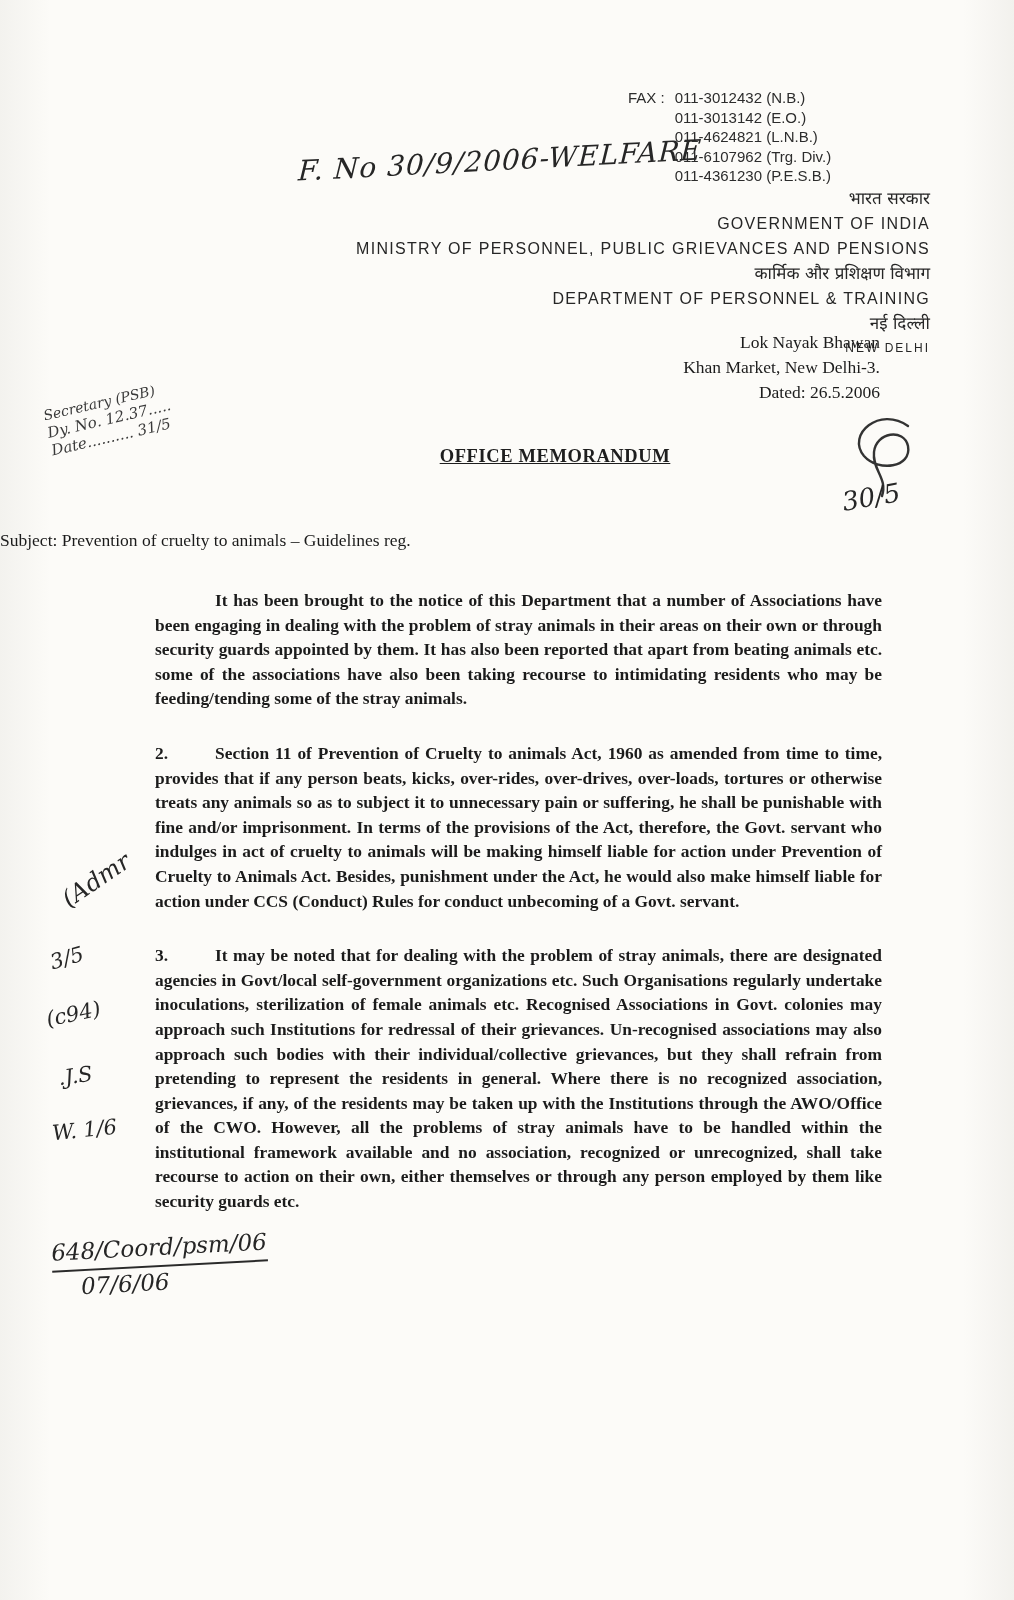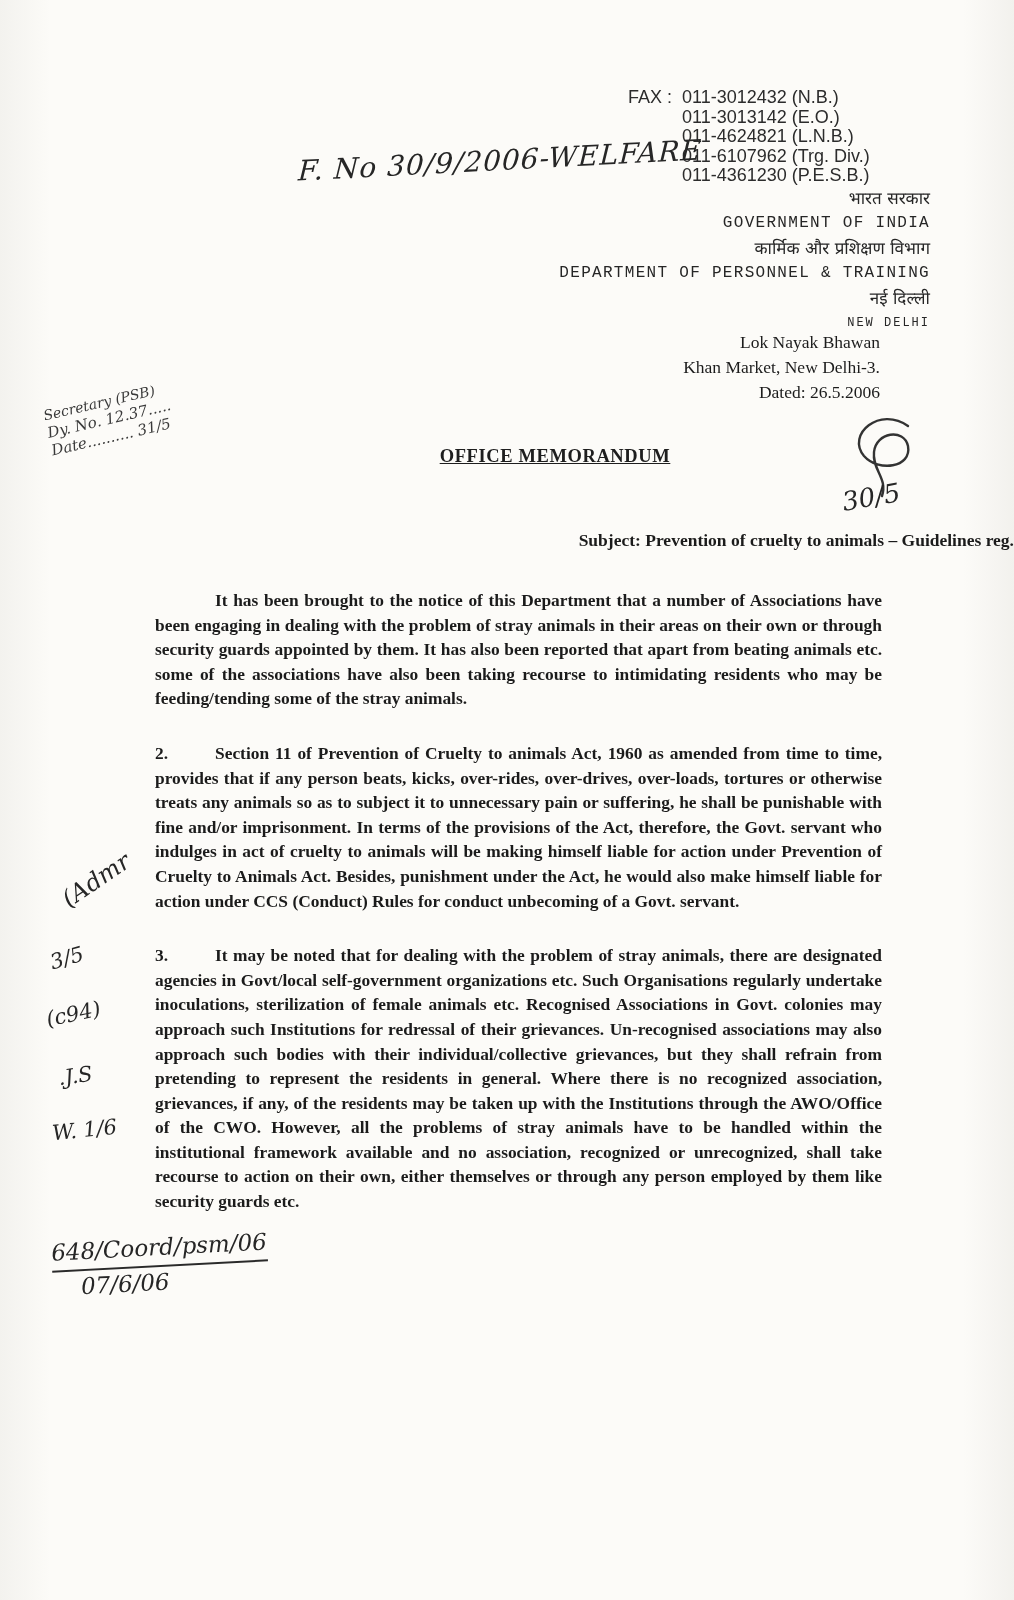--- a/index.html
+++ b/index.html
@@ -11,40 +11,40 @@
   .page {
     position:relative; width:1014px; height:1600px; overflow:hidden;
     background:linear-gradient(90deg,#f3f2ee 0%,#fcfbf8 5%,#fcfbf8 95%,#f2f1ed 100%);
     color:#1e1e1e;
   }
   
   .fax-block {
     position:absolute; top:88px; left:628px;
     display:flex; gap:10px;
     font-family:"Liberation Sans", sans-serif;
-    font-size:18px; line-height:19.5px; color:#2c2c2c;
+    font-size:15px; line-height:19.5px; color:#2c2c2c;
   }
   
   .hand {
     font-family:"DejaVu Serif", serif; font-style:italic; color:#262626;
   }
   .file-no {
     position:absolute; top:144px; left:298px;
     font-size:28px; letter-spacing:1px;
     transform:rotate(-3deg) skewX(-6deg);
     white-space:nowrap;
   }
   
   .org-header {
     position:absolute; top:186px; left:30px; width:900px;
     text-align:right; color:#262626;
   }
   .org-header div { line-height:25px; }
   .h-hi { font-size:17px; font-family:"DejaVu Sans", sans-serif; }
-  .h-en { font-family:Liberation Mono, monospace; font-size:16px; letter-spacing:1.3px; }
+  .h-en { font-family:Liberation Sans, sans-serif; font-size:16px; letter-spacing:1.3px; }
   .h-en.small { font-size:12px; letter-spacing:2px; }
   
   .address-block {
     position:absolute; top:330px; right:134px;
     text-align:right; font-size:17.5px; line-height:25px; color:#1c1c1c;
   }
   
   .stamp {
     position:absolute; top:392px; left:46px;
     transform:rotate(-13deg);
@@ -58,22 +58,22 @@
   }
   .memo-title span { text-decoration:underline; }
   
   .side-flourish { position:absolute; top:412px; left:836px; }
   .side-mark {
     position:absolute; top:482px; left:842px;
     font-size:26px; transform:rotate(-10deg); white-space:nowrap;
   }
   
   .subject-line {
-    position:absolute; top:530px; left:0; width:1014px; text-align:right;
-    font-size:17.5px; font-weight:bold; color:#1b1b1b;
+    position:absolute; top:530px; left:0; width:1014px; text-align:left;
+    font-size:17.5px; font-weight:normal; color:#1b1b1b;
   }
   
   .body-copy {
     position:absolute; top:588px; left:155px; width:727px;
     font-size:17.4px; line-height:24.6px; text-align:justify; color:#1b1b1b;
   }
   .body-copy p { margin:0 0 30px 0;font-weight:bold; }
   .para-num { display:inline-block; width:60px; }
   
   .margin-note { position:absolute; font-size:21px; white-space:nowrap; }
@@ -104,20 +104,21 @@
       <div>011-6107962 (Trg. Div.)</div>
       <div>011-4361230 (P.E.S.B.)</div>
     </div>
   </div>
 
   <div class="file-no hand">F. No 30/9/2006-WELFARE</div>
 
   <div class="org-header">
     <div class="h-hi">भारत सरकार</div>
     <div class="h-en">GOVERNMENT OF INDIA</div>
+    <div class="h-en">MINISTRY OF PERSONNEL, PUBLIC GRIEVANCES AND PENSIONS</div>
     <div class="h-hi">कार्मिक और प्रशिक्षण विभाग</div>
     <div class="h-en">DEPARTMENT OF PERSONNEL &amp; TRAINING</div>
     <div class="h-hi">नई दिल्ली</div>
     <div class="h-en small">NEW DELHI</div>
   </div>
 
   <div class="address-block">
     <div>Lok Nayak Bhawan</div>
     <div>Khan Market, New Delhi-3.</div>
     <div>Dated: 26.5.2006</div>

